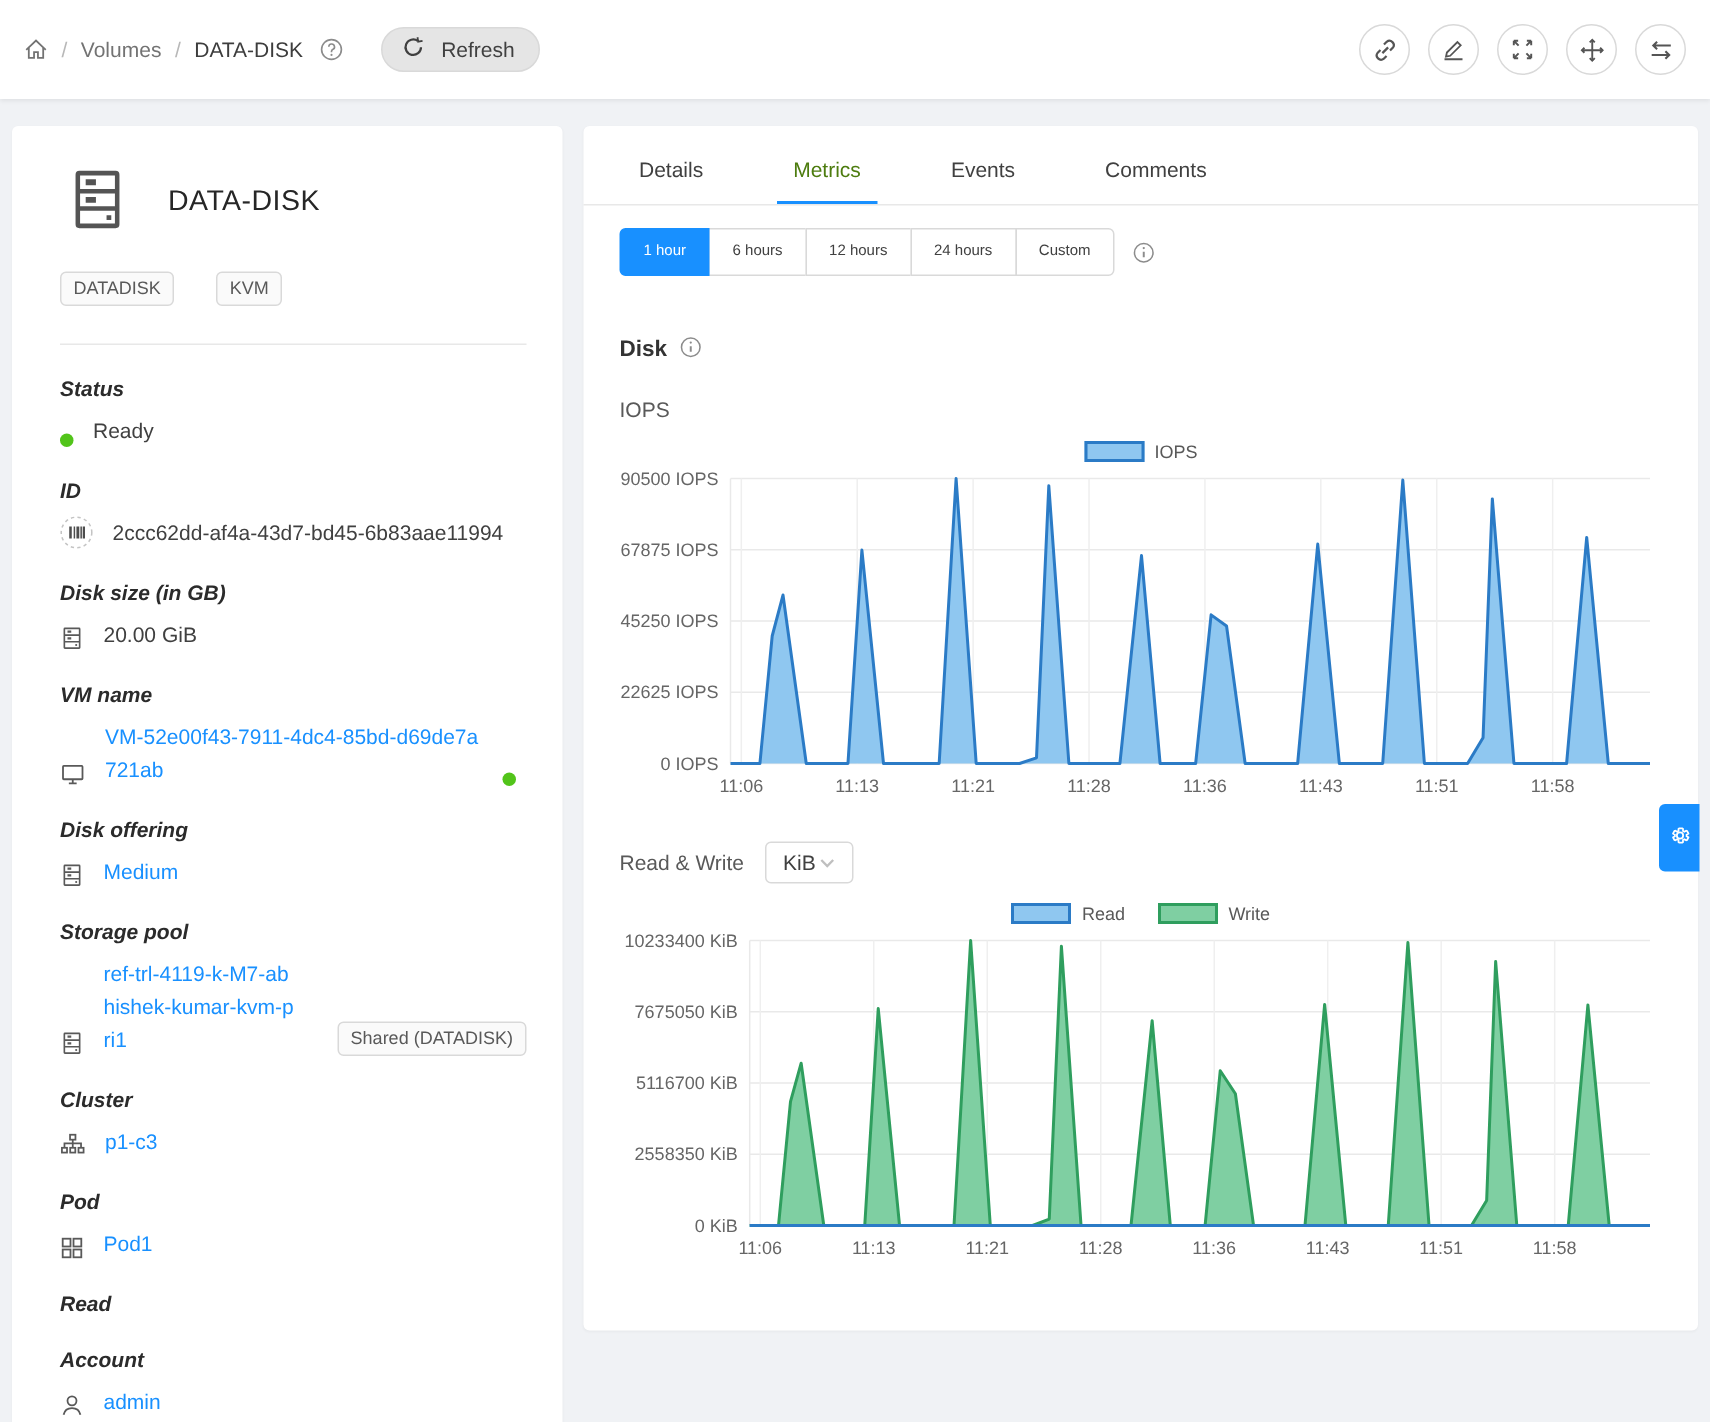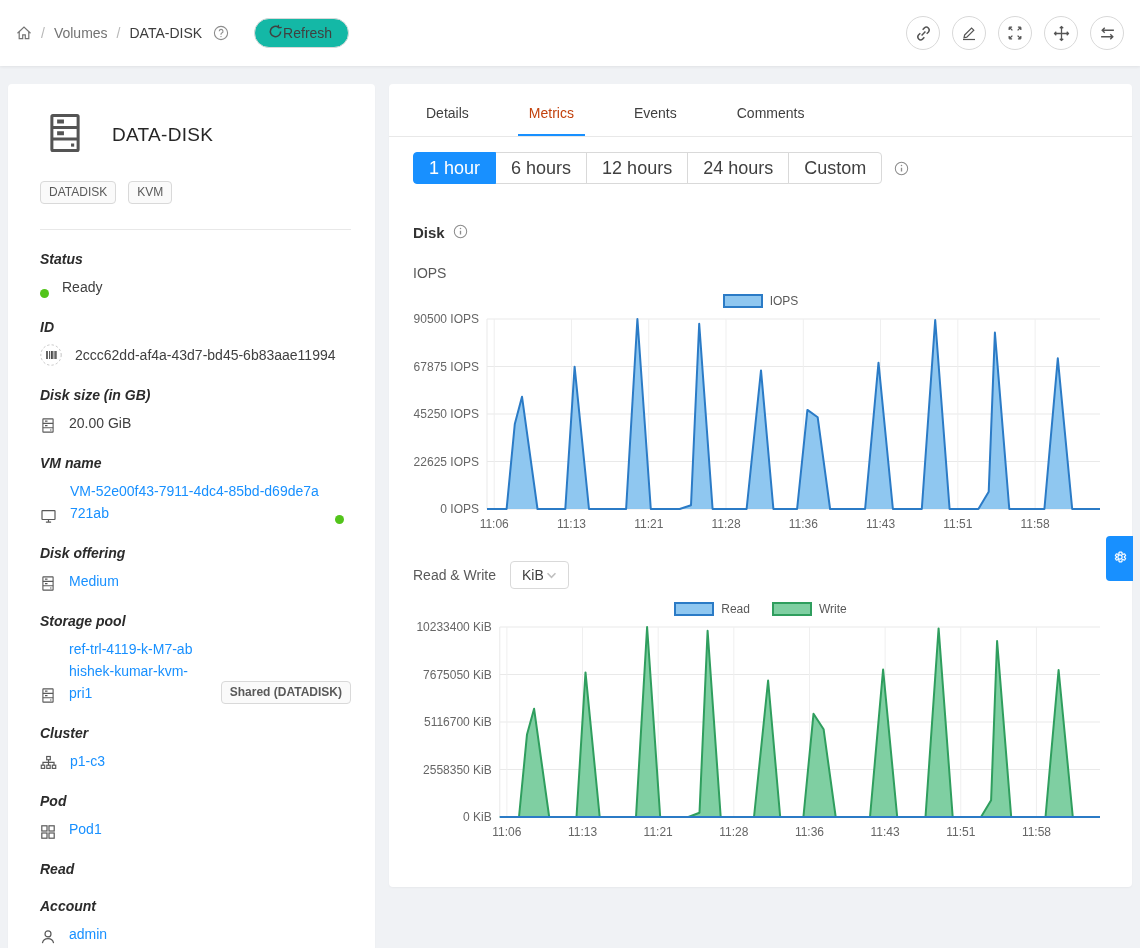--- a/index.html
+++ b/index.html
@@ -16,42 +16,42 @@
     justify-content:space-between; padding:0 16px;
     box-shadow:0 1px 3px rgba(0,0,0,.07); position:relative; z-index:2;
   }
   .breadcrumb { display:flex; align-items:center; gap:9px; }
   .crumb-home { color:#737373; display:flex; cursor:pointer; }
   .crumb-sep { color:#b8b8b8; }
   .crumb-link { color:#737373; cursor:pointer; }
   .crumb-current { color:#3d3d3d; }
   .help-q { color:#8c8c8c; display:flex; margin-left:2px; cursor:pointer; }
   .refresh-btn {
-    display:flex; align-items:center; gap:0; margin-left:16px;
-    border:1px solid #d9d9d9; border-radius:16px; background:#14b8a6;
+    display:flex; align-items:center; gap:11px; margin-left:16px;
+    border:1px solid #d9d9d9; border-radius:16px; background:#e5e5e5;
     padding:5px 16px 5px 13px; font-size:14px; color:#404040; cursor:pointer;
     font-family:inherit;
   }
   .refresh-btn svg { color:#404040; }
   .top-actions { display:flex; gap:12px; }
   .action-btn {
     width:34px; height:34px; border-radius:50%; border:1px solid #d9d9d9;
     background:#fff; color:#555; display:flex; align-items:center;
     justify-content:center; cursor:pointer; padding:0;
   }
   
   .page-body { display:flex; align-items:flex-start; gap:14px; padding:18px 8px 0 8px; }
   .card { background:#fff; border-radius:4px; box-shadow:0 1px 2px rgba(0,0,0,.04); }
   .left-card { width:367px; flex:none; padding:26px 24px 40px 32px; min-height:880px; }
   .right-card { flex:1; padding-bottom:42px; }
   
   .title-row { display:flex; align-items:center; gap:26px; padding-left:4px; }
   .big-res-icon { color:#545454; flex:none; }
   .vol-title { font-size:19px; font-weight:400; color:#262626; margin:0; letter-spacing:.3px; }
-  .tags-row { display:flex; gap:12px; margin-top:22px; }
+  .tags-row { display:flex; gap:28px; margin-top:22px; }
   .tag {
     border:1px solid #d9d9d9; background:#fafafa; color:#595959;
     border-radius:4px; padding:2px 8px; font-size:12px; line-height:17px;
   }
   .divider { border:none; border-top:1px solid #e8e8e8; margin:25px 0 0 0; }
   .info-section { margin-top:21px; }
   .info-label { font-weight:700; font-size:14px; color:#2b2b2b;font-style:italic; }
   .info-row { display:flex; align-items:flex-end; gap:13px; margin-top:9px; color:#404040; }
   .info-ic { color:#595959; display:flex; flex:none; }
   .val { line-height:22px; word-break:break-all; }
@@ -60,26 +60,26 @@
   .vm-val { max-width:252px; }
   .sp-val { max-width:152px; }
   .dot { width:9px; height:9px; border-radius:50%; flex:none; display:inline-block; }
   
   .tabs { display:flex; padding:6px 24px 0 24px; border-bottom:1px solid #e8e8e8; }
   .tab {
     padding:15px 11px 13px 11px; margin-right:38px; font-size:14px;
     color:#404040; cursor:pointer; border-bottom:2px solid transparent;
   }
   .tab:first-child { margin-left:2px; }
-  .tab.active { color:#c2410c; border-bottom-color:#1890ff; }
+  .tab.active { color:#4d7c0f; border-bottom-color:#1890ff; }
   .panel-content { padding:15px 24px 0 24px; }
   .segment-row { display:flex; align-items:center; }
   .seg-btn {
     border:1px solid #d9d9d9; background:#fff; color:#404040; cursor:pointer;
-    font-size:18px; font-family:inherit; padding:6px 15px; margin-left:-1px;
+    font-size:10px; font-family:inherit; padding:6px 15px; margin-left:-1px;
     line-height:18px;
   }
   .seg-btn:first-child { border-radius:4px 0 0 4px; margin-left:0; }
   .seg-btn:last-child { border-radius:0 4px 4px 0; }
   .seg-btn.active { background:#1890ff; border-color:#1890ff; color:#fff; position:relative; }
   .seg-info { margin-left:12px; color:#8c8c8c; display:flex; cursor:pointer; }
   .section-title {
     margin-top:40px; display:flex; align-items:flex-start; gap:8px;
     font-size:15px; font-weight:700; color:#333;
   }
@@ -270,21 +270,21 @@
           <div class="info-row">
             <span class="info-ic">
               <svg width="16" height="17" viewBox="0 0 16 16" fill="none" stroke="currentColor" stroke-width="1.1">
                 <rect x="2.9" y="1.4" width="10.2" height="13.2" rx="0.4"></rect>
                 <path d="M2.9 5.9h10.2M2.9 10.3h10.2"></path>
                 <path d="M5 3.6h2.5M5 8.1h2.5" stroke-width="1.4"></path>
                 <rect x="10.2" y="11.9" width="1.2" height="1.2" fill="currentColor" stroke="none"></rect>
               </svg>
             </span>
             <span class="val link sp-val">ref-trl-4119-k-M7-abhishek-kumar-kvm-pri1</span>
-            <span class="tag" style="margin-left: 13px; white-space: nowrap; font-weight: bold;">Shared (DATADISK)</span>
+            <span class="tag" style="margin-left: 13px; white-space: nowrap;">Shared (DATADISK)</span>
           </div>
         </div>
         <div class="info-section">
           <div class="info-label">Cluster</div>
           <div class="info-row">
             <span class="info-ic">
               <svg width="17" height="17" viewBox="0 0 16 16" fill="none" stroke="currentColor" stroke-width="1.1">
                 <rect x="6.3" y="1.4" width="3.4" height="3.1"></rect>
                 <path d="M8 4.5v2.4M2.8 9.6V6.9h10.4v2.7M8 6.9v2.7"></path>
                 <rect x="1.2" y="9.6" width="3.2" height="3"></rect>

